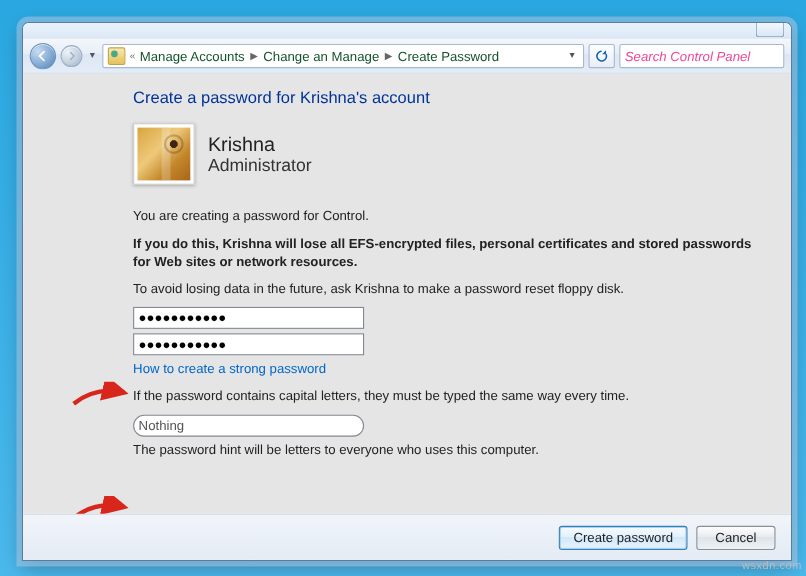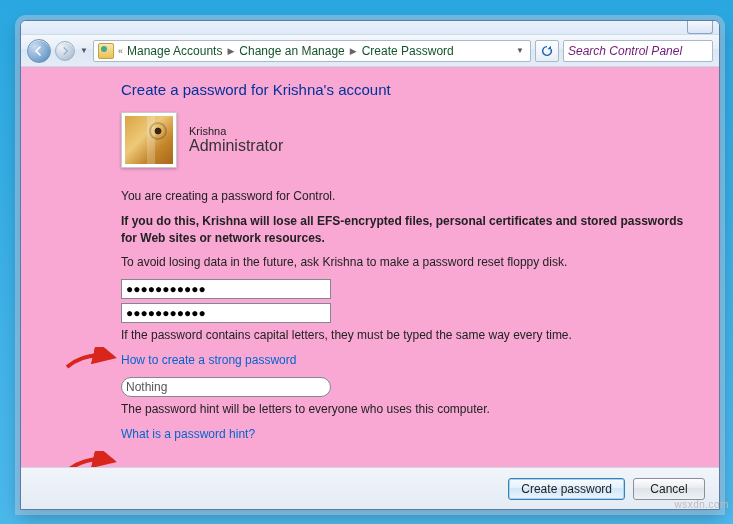--- a/index.html
+++ b/index.html
@@ -85,26 +85,26 @@
   .addr-dd { margin-left:auto; width:16px; text-align:center; color:#555; font-size:8px; }
   .refresh {
     width: 24px; height: 22px; border:1px solid #a8b9cc; border-radius:2px;
     background: linear-gradient(#fdfefe,#e8eef6);
     display:flex;align-items:center;justify-content:center; color:#1560b3; font-weight:bold;
   }
   .searchbox {
     width: 150px; height: 22px;
     border: 1px solid #a8b9cc; border-radius: 2px;
     background:#fff; padding: 0 4px;
-    display:flex; align-items:center; color:#701a75; font-style:italic;
+    display:flex; align-items:center; color:#ec4899; font-style:italic;
     gap:4px;
   }
   
   .content {
-    flex:1; background:#f9a8d4; padding: 14px 26px 0 100px;
+    flex:1; background:#e5e5e5; padding: 14px 26px 0 100px;
     position:relative; overflow:hidden;
     color:#222;
   }
   h1.page-title {
     color:#003399; font-weight:400; font-size:15px;
     margin: 0 0 14px 0;
   }
   .user-row { display:flex; gap:12px; align-items:center; margin-bottom:20px; }
   .avatar-frame {
     width:56px; height:56px; padding:3px;
@@ -114,21 +114,21 @@
   .avatar {
     width:100%; height:100%;
     background: linear-gradient(135deg,#d9a441 0%, #eec97a 40%, #c4862a 70%, #a8661a 100%);
     position:relative; overflow:hidden;
   }
   .avatar::before{content:"";position:absolute;left:46%;top:0;width:0;height:100%;
     border-left:8px solid rgba(255,255,255,0.22);}
   .avatar::after{content:"";position:absolute;right:6px;top:6px;width:14px;height:14px;border-radius:50%;
     background:radial-gradient(circle,#3a2413 35%,transparent 36%);
     border:2px solid rgba(0,0,0,0.2);}
-  .user-name { font-size:11px; }
+  .user-name { font-size:18px; }
   .user-role { font-size:16px; color:#333; }
   .body-text { font-size:12px; line-height:1.4; }
   .body-text p { margin: 0 0 8px 0; }
   .body-text .bold { font-weight:bold; }
   .link { color:#0066cc; text-decoration:none; cursor:pointer; }
   .field {
     width: 210px; height: 20px;
     border:1px solid #828790; padding:1px 4px;
     font-family:inherit; font-size:12px;
     display:block; margin-bottom:4px;
@@ -153,21 +153,21 @@
     background:linear-gradient(#fdfdfe,#e8ecef 45%,#dde3e9 46%,#eef2f6);
     font:12px "Segoe UI",sans-serif; color:#222;
     cursor:pointer;
   }
   .btn.default {
     border-color:#3c7fb1;
     box-shadow: 0 0 0 1px #a3d3f5 inset;
     background:linear-gradient(#f7fbff,#e3f1fc 45%,#cfe7f9 46%,#eaf4fd);
   }
   .watermark {
-    position:absolute; right:4px; bottom:14px;
+    position:absolute; right:4px; bottom:4px;
     font-size:10px; color:#bbb; letter-spacing:0.5px;margin-left:15px;
   }
 </style>
 </head>
 <body>
 
 <div class="desktop">
   <div class="window">
     <div class="titlebar-area">
       <div class="wincontrol"></div>
@@ -223,26 +223,25 @@
       </div>
 
       <div class="body-text">
         <p>You are creating a password for Control.</p>
         <p class="bold">If you do this, Krishna will lose all EFS-encrypted files, personal certificates and stored passwords for Web sites or network resources.</p>
         <p>To avoid losing data in the future, ask Krishna to make a password reset floppy disk.</p>
 
         <input class="field" type="text" value="●●●●●●●●●●●" style="">
         <input class="field" type="text" value="●●●●●●●●●●●" style="">
 
+        <p><a class="link">How to create a strong password</a></p>
         <p>If the password contains capital letters, they must be typed the same way every time.</p>
-        <p><a class="link">How to create a strong password</a></p>
 
         <input class="field hint" type="text" value="Nothing" style="">
         <p>The password hint will be letters to everyone who uses this computer.</p>
-        <p><a class="link">What is a password hint?</a></p>
       </div>
 
       <div class="arrow" style="left:42px; top:280px;">
         <svg viewBox="0 0 56 24">
             <defs>
               <marker id="ah1" markerWidth="6" markerHeight="6" refX="5" refY="3" orient="auto">
                 <path d="M0,0 L6,3 L0,6 Z" fill="#d9261c"></path>
               </marker>
             </defs>
         <path d="M4 20 Q 24 4 50 10" stroke="#d9261c" stroke-width="4" fill="none" marker-end="url(#ah1)"></path>

